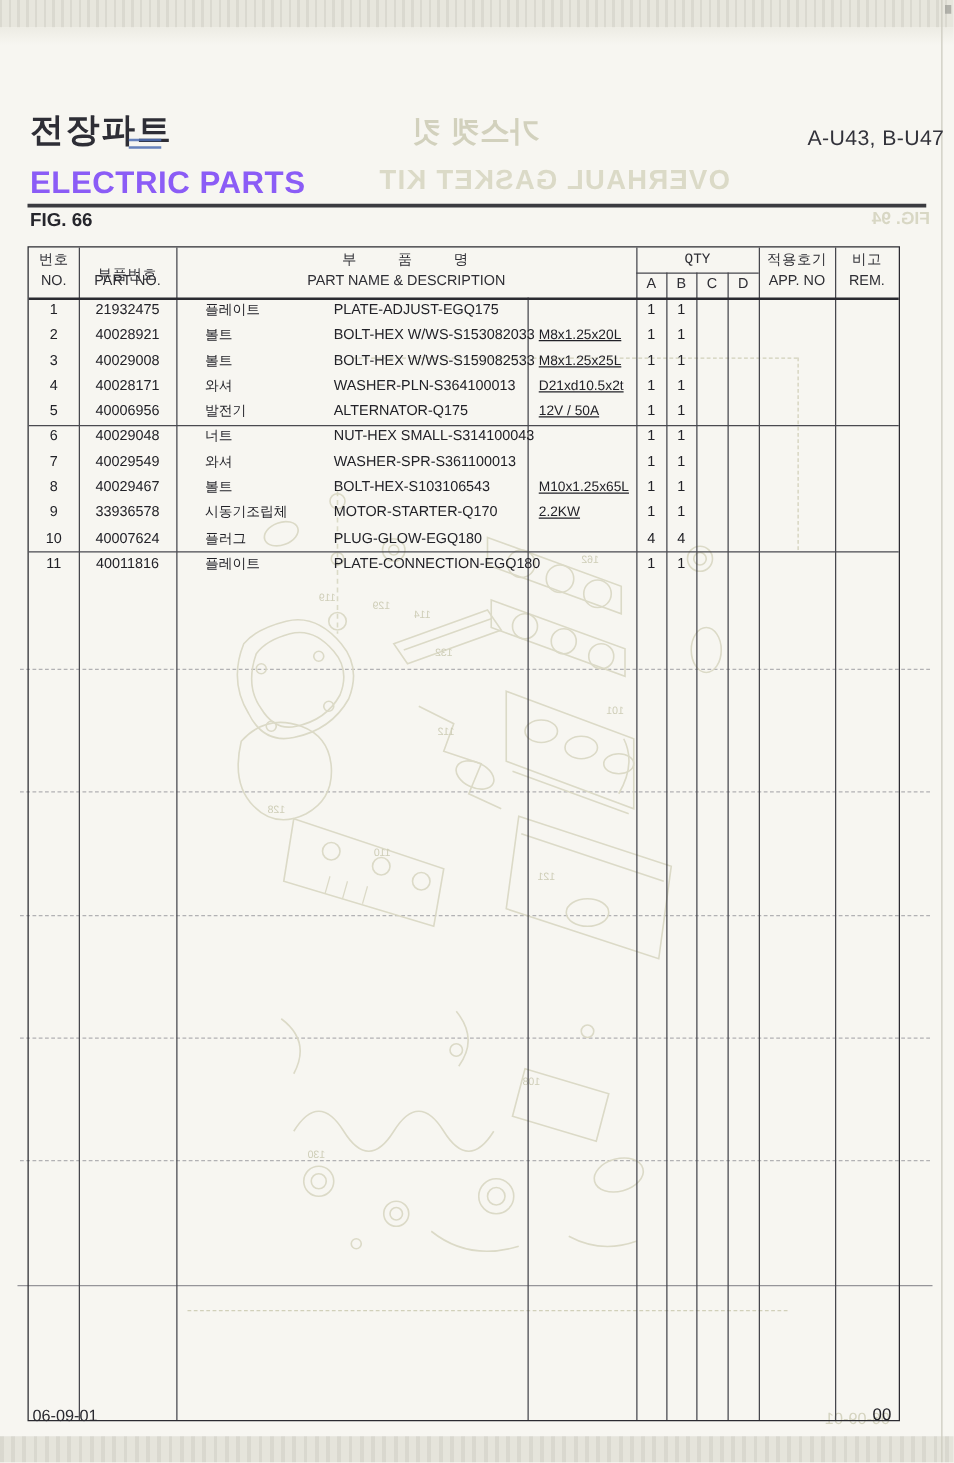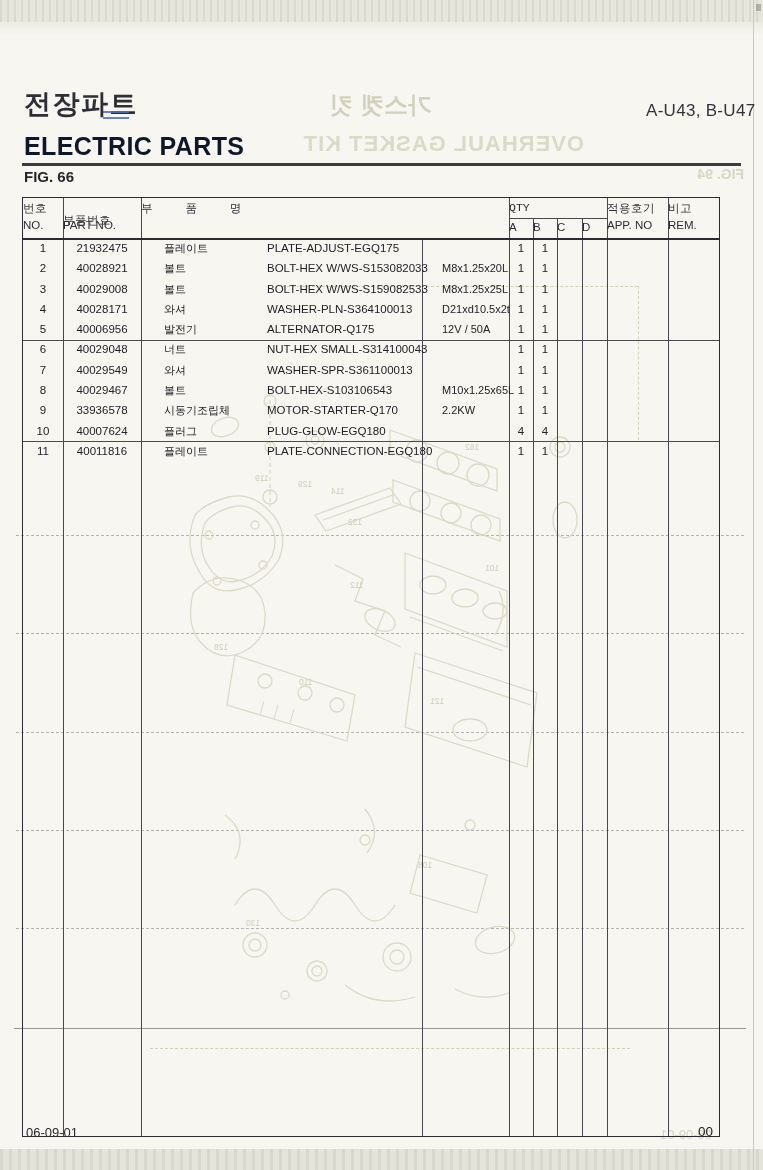--- a/index.html
+++ b/index.html
@@ -16,21 +16,21 @@
   .band-top-fade{left:0;top:22px;width:763px;height:14px;
     background:linear-gradient(#edece4,#f7f6f1);}
   .band-bottom{left:0;top:1149px;width:763px;height:21px;background:#e5e4db;
     background-image:repeating-linear-gradient(90deg,rgba(150,148,138,.15) 0 3px,transparent 3px 9px);}
   .edge-line{left:753px;top:0;width:1px;height:1170px;background:#cbcabf;}
   .corner-mark{left:756px;top:4px;width:5px;height:7px;background:#9a9a94;opacity:.7;}
 
   
   .kr-title{left:24px;top:86px;font-size:27px;font-weight:600;letter-spacing:1.5px;color:#2e2e36;z-index:3;}
   .kr-underline{width:26px;height:2.4px;background:#4d6db3;opacity:.85;z-index:3;}
-  .main-title{left:24px;top:132px;font-size:25px;font-weight:700;letter-spacing:.4px;color:#0f172a;z-index:3;}
+  .main-title{left:24px;top:132px;font-size:25px;font-weight:700;letter-spacing:.4px;color:#8b5cf6;z-index:3;}
   .model-code{left:646px;top:101px;width:110px;font-size:17px;color:#33333b;letter-spacing:.3px;z-index:3;}
   .rule{left:22px;top:163px;width:719px;height:2.5px;background:#3b3b40;z-index:3;}
   .fig-label{left:24px;top:168px;font-size:15px;font-weight:700;color:#26262c;z-index:3;}
 
   
   .ghost{color:#d9d7c3;z-index:1;}
   .mir{transform:scaleX(-1);}
   .ghost-kr{left:320px;top:89px;width:112px;font-size:24px;font-weight:700;color:#d2d1bd;}
   .ghost-en{left:204px;top:131px;width:380px;font-size:22px;font-weight:700;letter-spacing:1px;color:#dbdac7;}
   .ghost-fig{left:684px;top:166px;width:60px;font-size:14px;font-weight:700;color:#d8d7c4;}
@@ -40,30 +40,30 @@
   .ghost-beige-h{height:1px;border-top:1px dashed rgba(207,205,182,.95);}
   .ghost-beige-v{width:1px;border-left:1px dashed rgba(207,205,182,.95);}
   .callout{font-size:8.5px;color:#cfceb8;z-index:1;}
 
   
   .table-frame{left:22px;top:197px;width:696px;height:938px;border:1.5px solid #2b2b31;z-index:2;}
   .vline{position:absolute;width:1px;background:#47474d;}
   .hline{position:absolute;height:1px;background:#47474d;}
   .thick-hline{position:absolute;left:0;top:40px;width:696px;height:2.3px;background:#2b2b31;}
   .group-sep{position:absolute;left:0;width:696px;height:1.2px;background:#4a4a50;}
-  .hcell{position:absolute;text-align:left;font-size:11.5px;color:#2e2e34;line-height:15px;}
+  .hcell{position:absolute;text-align:center;font-size:11.5px;color:#2e2e34;line-height:15px;}
   .hkr{letter-spacing:.5px;}
-  .name-hkr{word-spacing:26px;letter-spacing:2px;font-family:Liberation Serif, serif;}
+  .name-hkr{word-spacing:26px;letter-spacing:2px;}
   .rows{position:absolute;left:0;top:40px;width:696px;}
   .row{display:grid;grid-template-columns:40px 78px 126px 155px 87px 24px 24px 25px 25px 61px 51px;
        height:20.3px;line-height:20.3px;font-size:11.5px;color:#222228;}
   .c-center{text-align:center;}
   .c-kr{padding-left:23px;font-size:11px;white-space:nowrap;overflow:hidden;}
   .c-en{white-space:nowrap;}
-  .c-spec{padding-left:20px;font-size:11px;white-space:nowrap;}
+  .c-spec{padding-left:9px;font-size:11px;white-space:nowrap;text-decoration:underline;}
 
   
   .footer-date{left:26px;top:1125px;font-size:13px;color:#2a2a30;z-index:3;}
   .page-num{left:698px;top:1124px;font-size:13.5px;color:#222228;z-index:3;}
 </style>
 </head>
 <body>
 
 <div class="abs band-top"></div>
 <div class="abs band-top-fade"></div>
@@ -180,20 +180,21 @@
   <div class="vline" style="left:645px;top:0;height:938px;"></div>
 
   <div class="hline" style="left:486px;top:20px;width:98px;"></div>
   <div class="thick-hline"></div>
 
   <div class="hcell hkr" style="left:0;top:3px;width:40px;">번호</div>
   <div class="hcell" style="left:0;top:20px;width:40px;">NO.</div>
   <div class="hcell hkr" style="left:40px;top:15px;width:78px;">부품번호</div>
   <div class="hcell" style="left:40px;top:20px;width:78px;">PART NO.</div>
   <div class="hcell name-hkr" style="left:118px;top:3px;width:368px;">부 품 명</div>
+  <div class="hcell" style="left:118px;top:20px;width:368px;">PART NAME &amp; DESCRIPTION</div>
   <div class="hcell" style="left:486px;top:2px;width:98px;font-family:Liberation Mono, monospace;">QTY</div>
   <div class="hcell" style="left:486px;top:22px;width:24px;">A</div>
   <div class="hcell" style="left:510px;top:22px;width:24px;">B</div>
   <div class="hcell" style="left:534px;top:22px;width:25px;">C</div>
   <div class="hcell" style="left:559px;top:22px;width:25px;">D</div>
   <div class="hcell hkr" style="left:584px;top:3px;width:61px;">적용호기</div>
   <div class="hcell" style="left:584px;top:20px;width:61px;">APP. NO</div>
   <div class="hcell hkr" style="left:645px;top:3px;width:51px;">비고</div>
   <div class="hcell" style="left:645px;top:20px;width:51px;">REM.</div>
 

